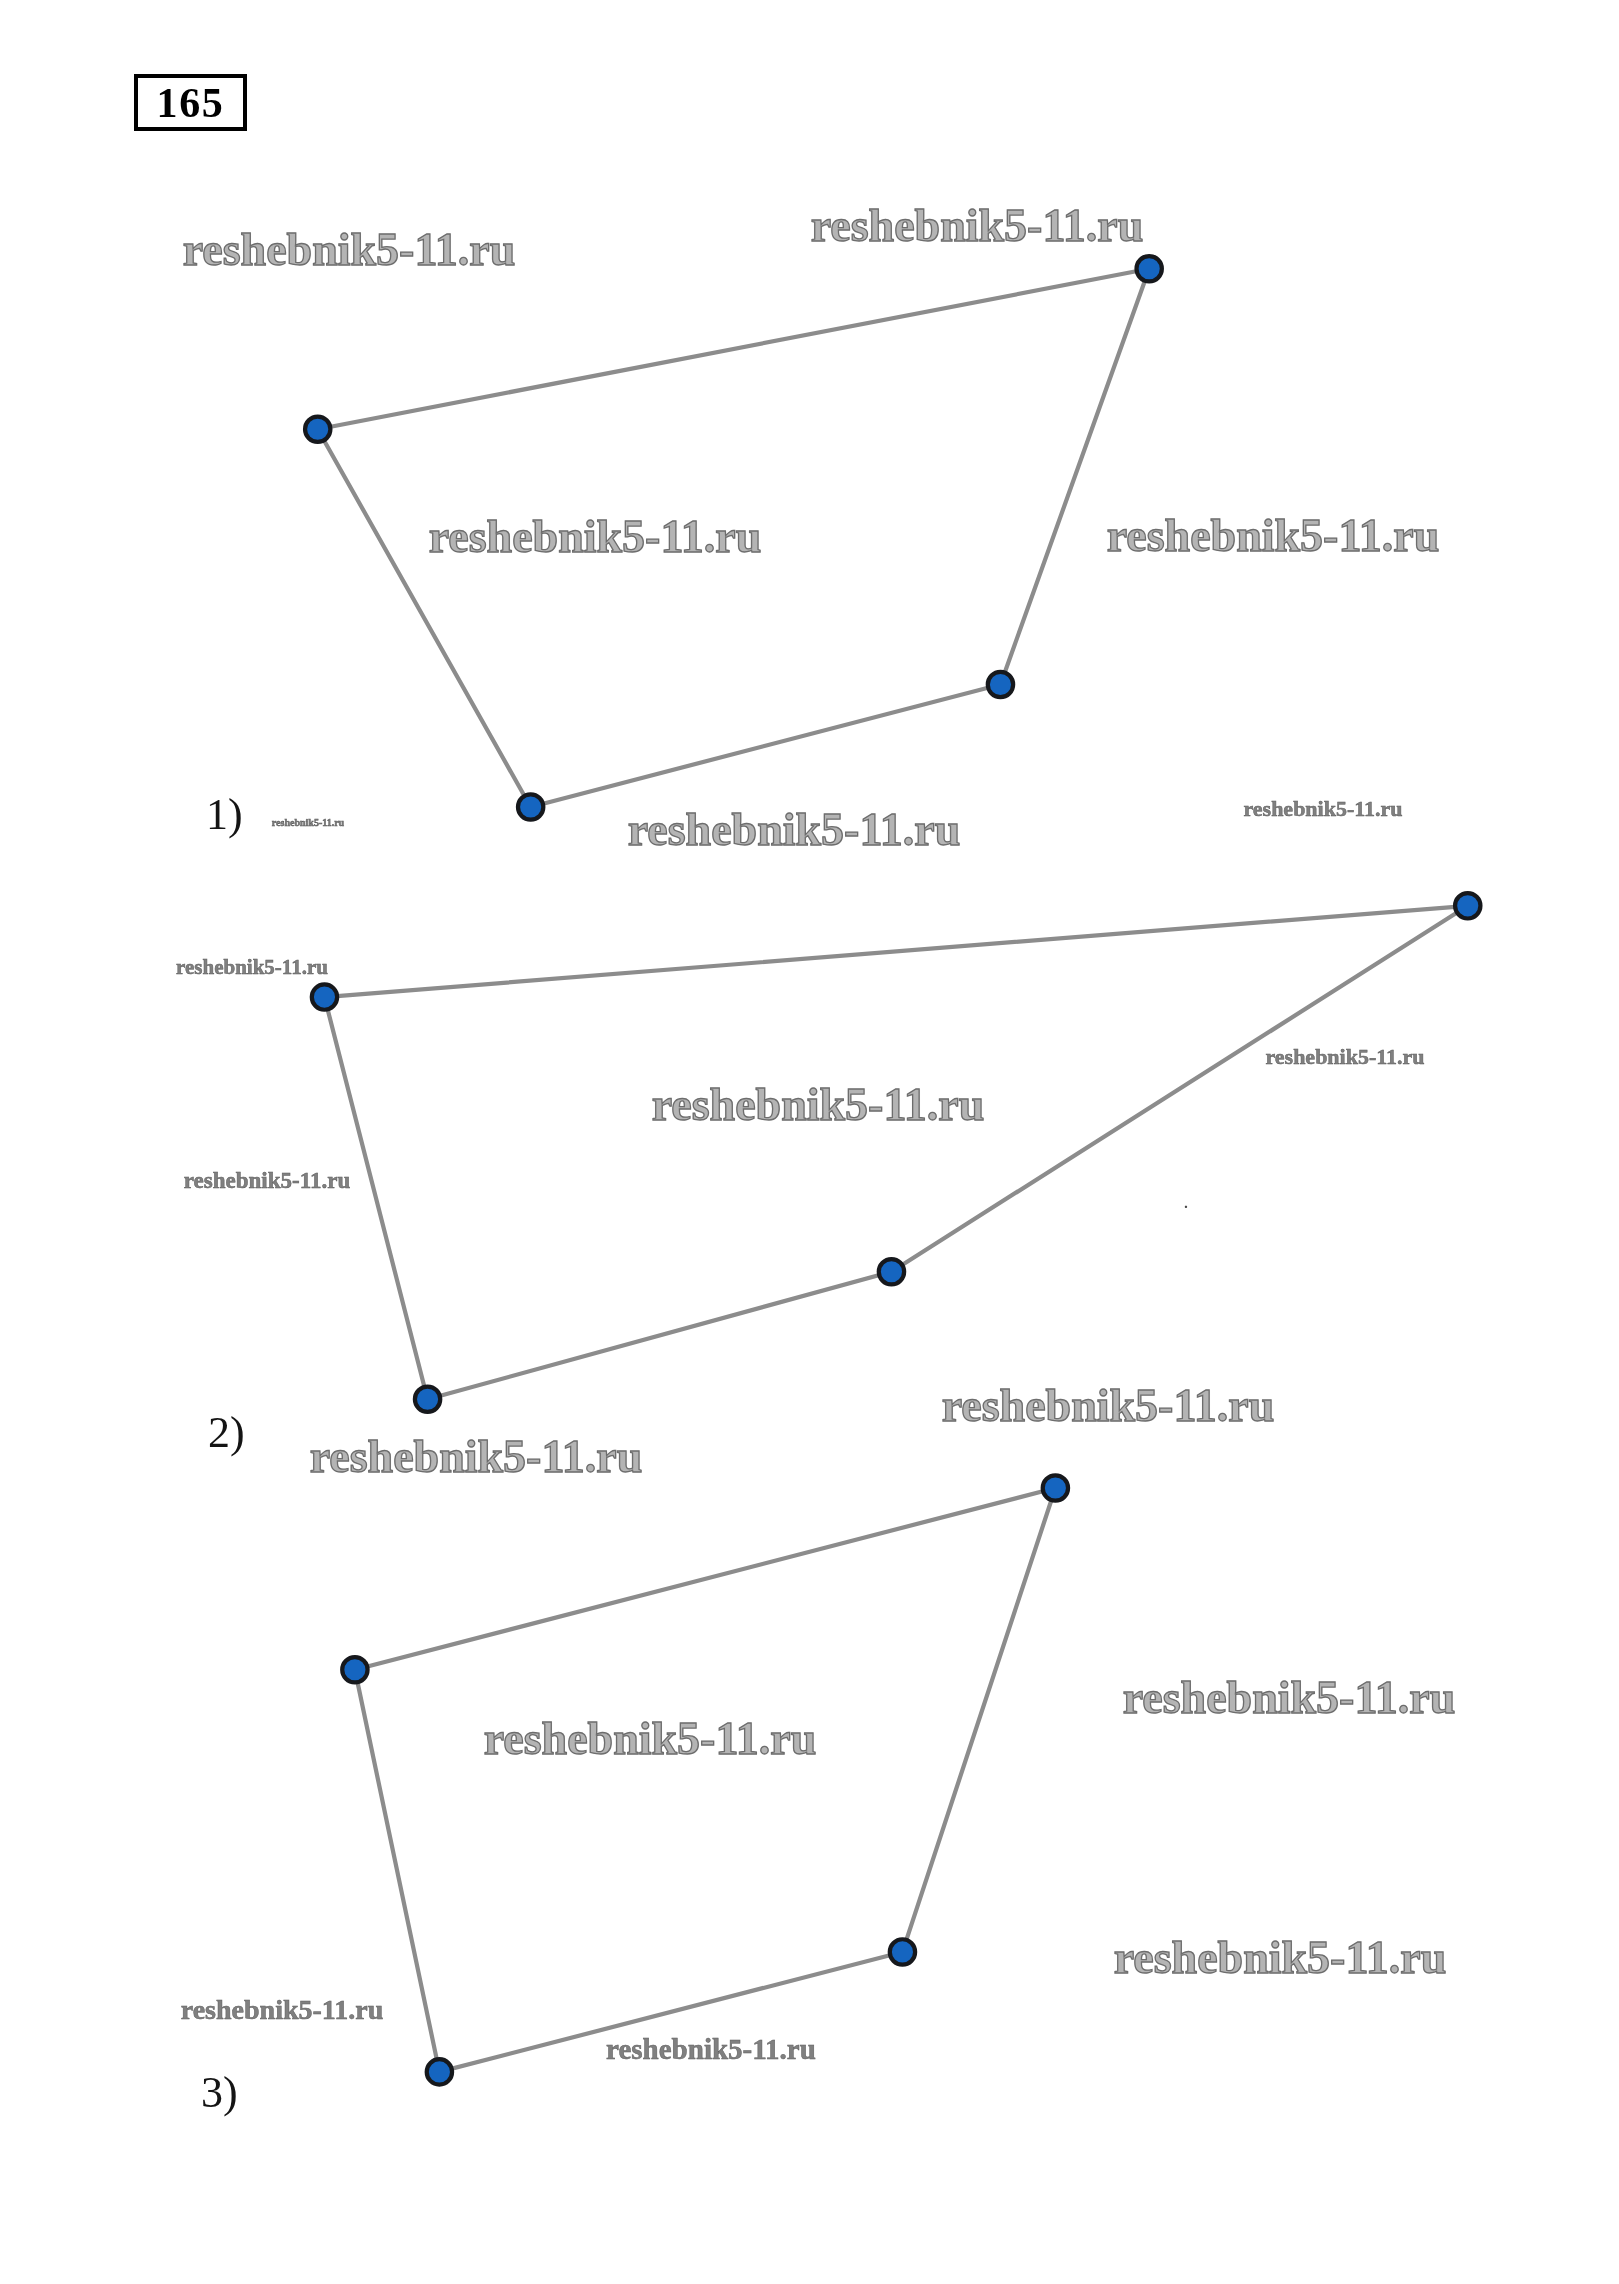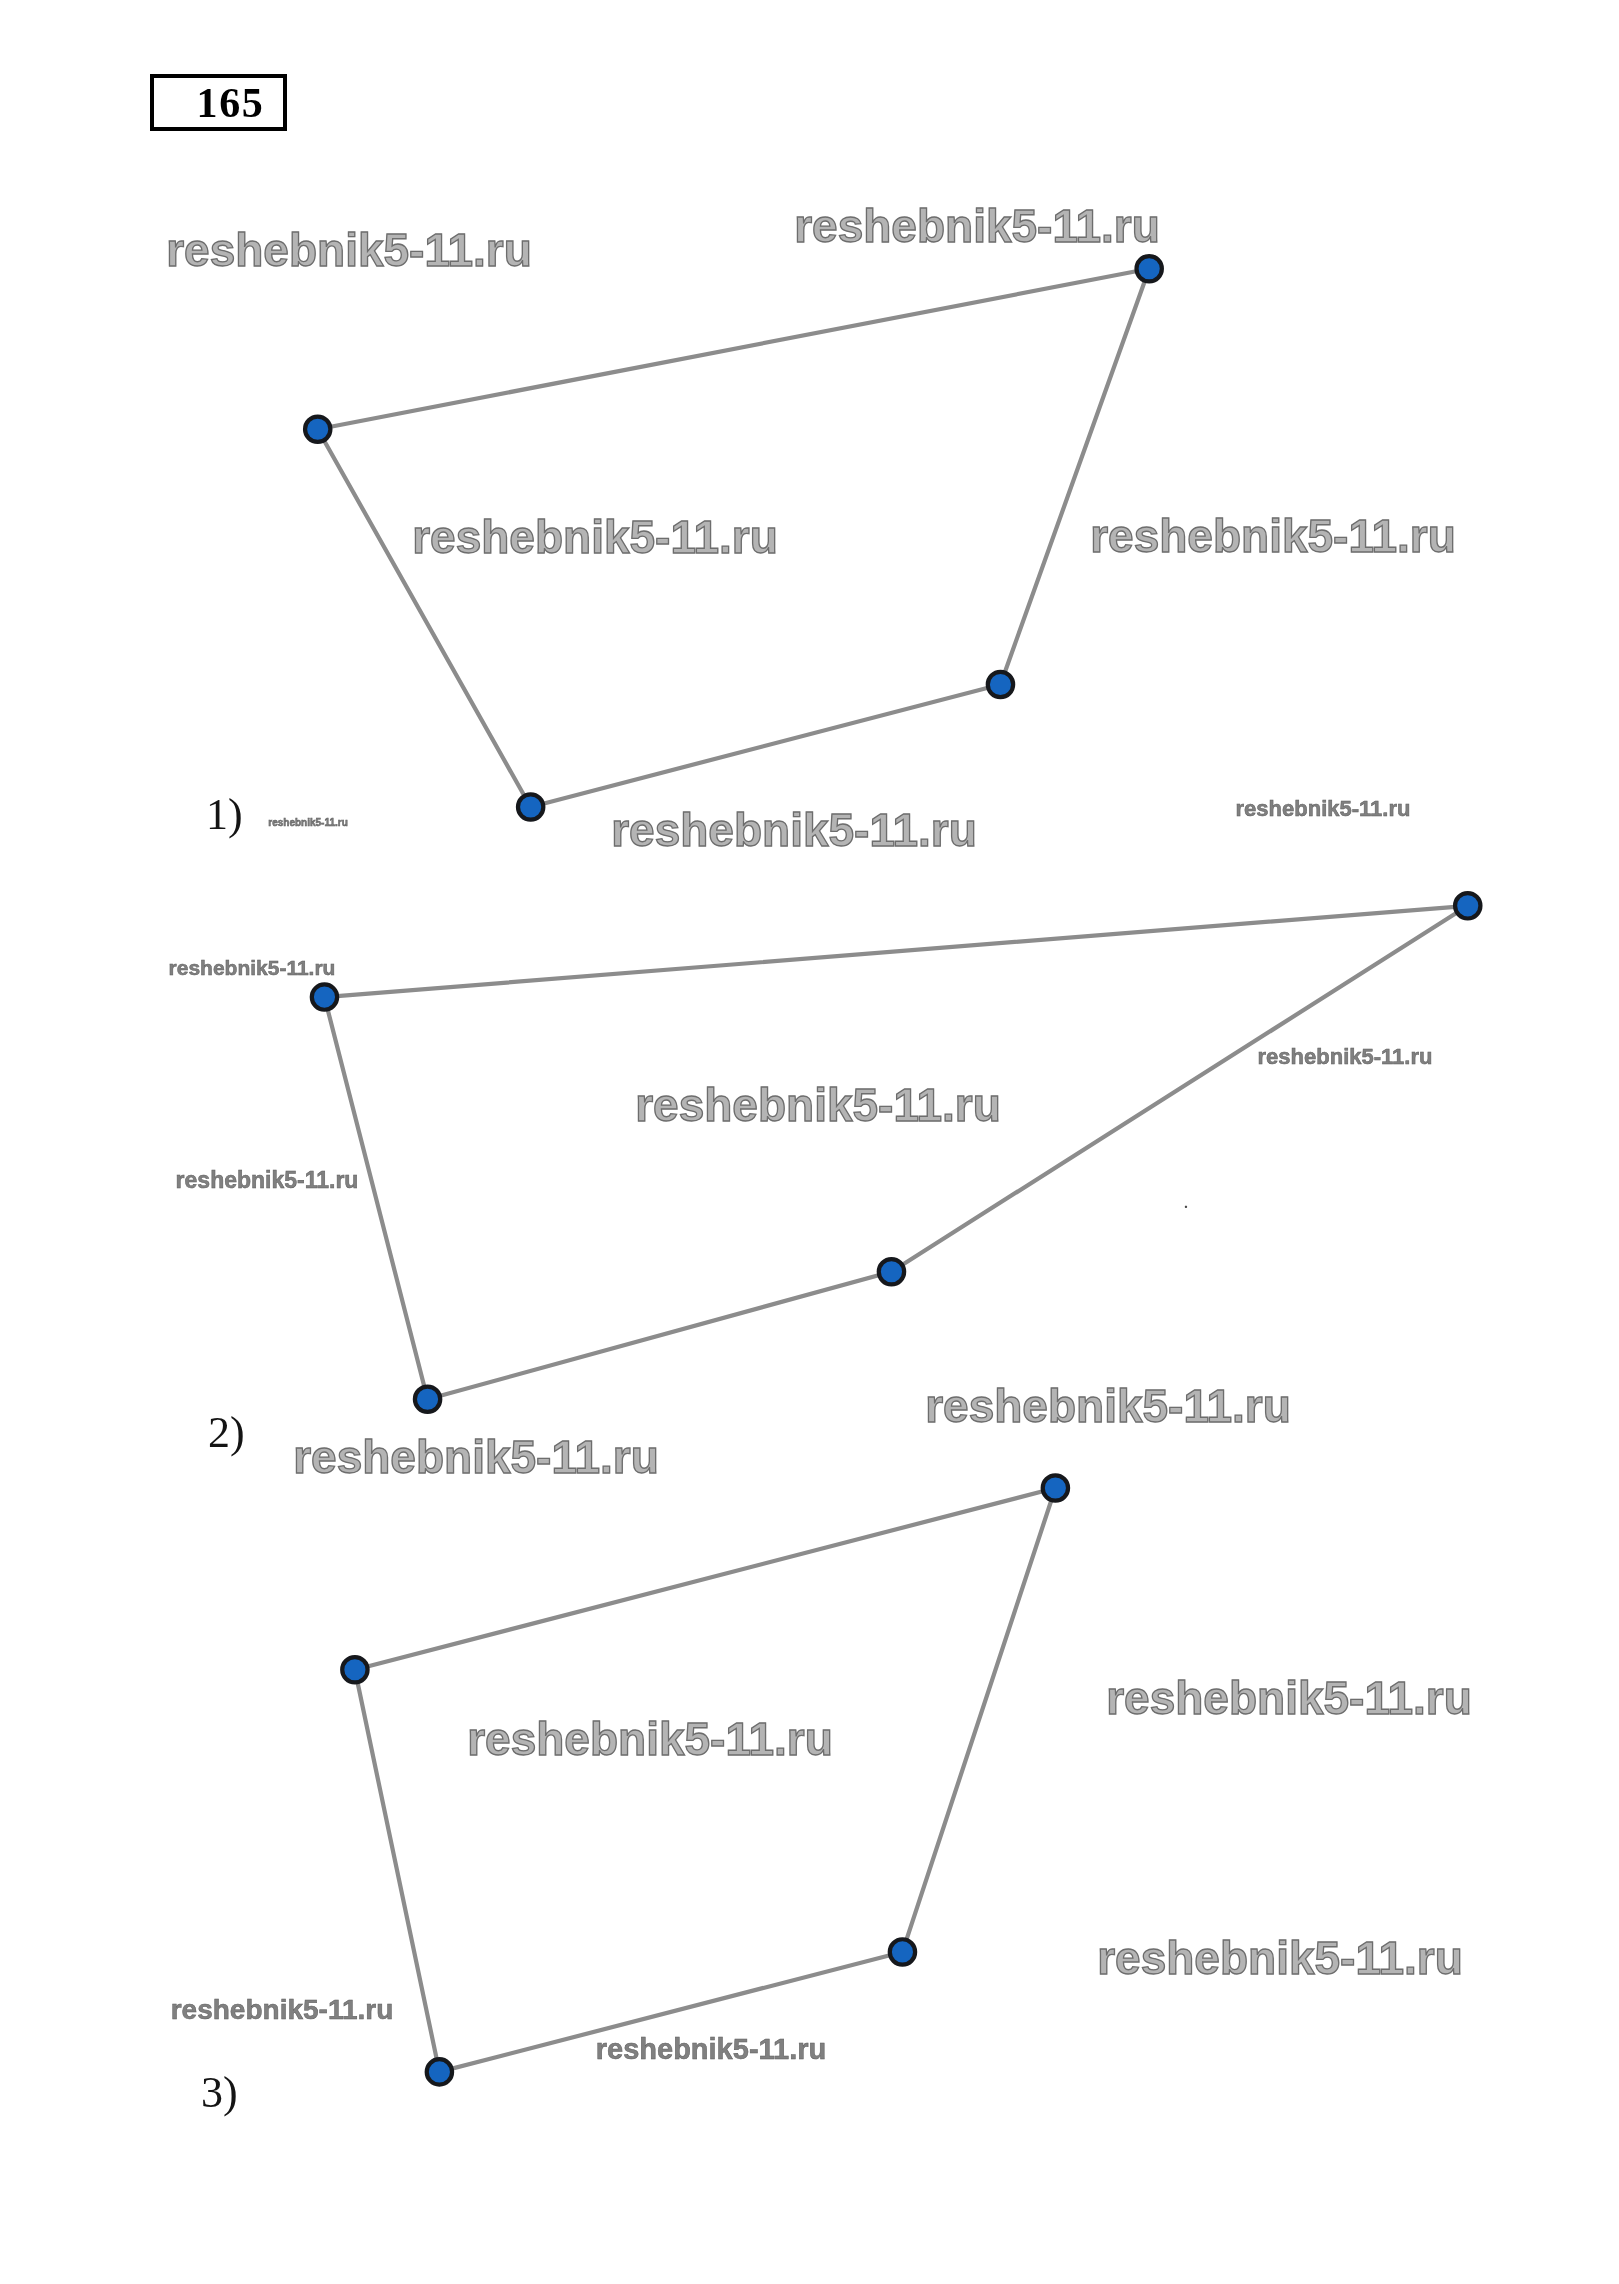--- a/index.html
+++ b/index.html
@@ -5,39 +5,38 @@
   html,body{margin:0;padding:0;background:#ffffff;}
   .page{
     position:relative;
     width:1619px;height:2284px;
     background:#ffffff;
     overflow:hidden;
     font-family:"Liberation Serif", serif;
   }
   .problem-box{
     position:absolute;
-    left:150px;top:74px;
+    left:134px;top:74px;
     width:105px;height:49px;
     border:4.2px solid #000000;
     display:flex;align-items:center;justify-content:center;
     font-family:"Liberation Serif", serif;
     font-weight:bold;
     font-size:42px;
     color:#000000;
     letter-spacing:1.7px;
-    padding-left:24px;
   }
   #geometry{
     position:absolute;left:0;top:0;width:100%;height:100%;
   }
   .wm{
     position:absolute;
     transform:translate(-50%,-50%);
     white-space:nowrap;
-    font-family:Liberation Sans, sans-serif;
+    font-family:Liberation Serif, serif;
     font-weight:bold;
     line-height:1;
     user-select:none;
   }
   .wm-light{
     color:#b4b4b4;
     -webkit-text-stroke:1.3px #6d6d6d;
     text-shadow:0 0 0.8px #8a8a8a;
   }
   .wm-dark{

